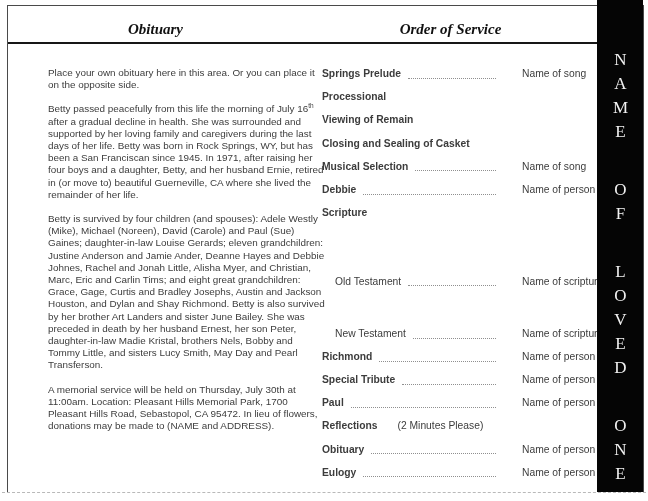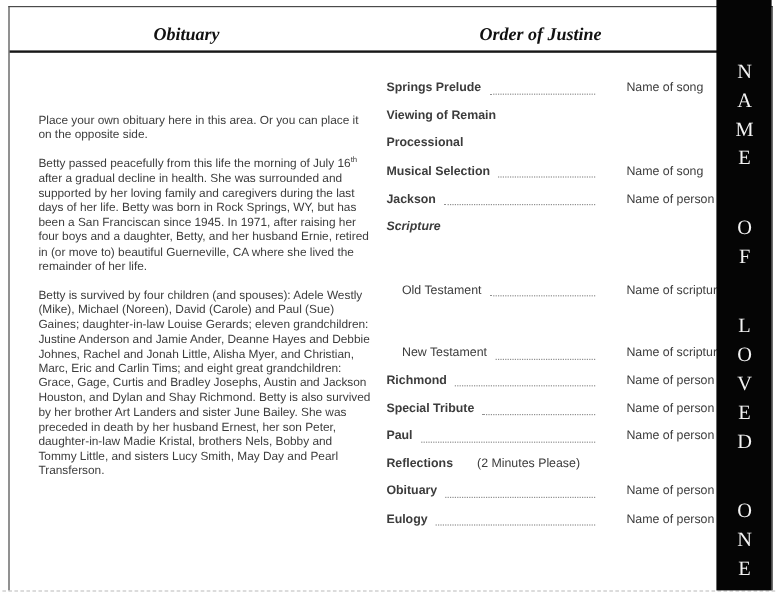--- a/index.html
+++ b/index.html
@@ -35,26 +35,25 @@
   .header-cell {
     flex: 1;
     display: flex; align-items: flex-end; justify-content: center;
     padding-bottom: 4px;
     font-family: "Liberation Serif", serif;
     font-style: italic; font-weight: bold;
     font-size: 15px; color: #111;
   }
   .obituary-col {
     position: absolute;
-    left: 32px; top: 67px;
+    left: 48px; top: 67px;
     width: 277px;
     font-size: 9.9px;
     line-height: 12.2px;
     color: #3c3c3c;
-    margin-top: 28px;
   }
   .obituary-col p { margin: 0 0 12px 0; }
   .obituary-col sup { font-size: 6.5px; line-height: 0; vertical-align: super; }
   .service-col {
     position: absolute;
     left: 322px; top: 68px;
     width: 274px;
     font-size: 10.3px;
     color: #3c3c3c;
   }
@@ -66,21 +65,21 @@
   }
   .srow .lbl { font-weight: bold; white-space: nowrap; }
   .srow .note { font-weight: normal; margin-left: 20px; white-space: nowrap; text-align: right; }
   .srow .dots {
     flex: 1;
     border-bottom: 1.5px dotted #8f8f8f;
     margin: 0 26px 2px 7px;
     min-width: 20px;
   }
   .srow .val { width: 74px; flex: none; font-weight: normal; white-space: nowrap; }
-  .srow.tight { margin-bottom: 0; font-style: italic; }
+  .srow.tight { margin-bottom: 16px; }
   .srow.sub { padding-left: 13px; margin-bottom: 0; }
   .srow.sub .lbl { font-weight: normal; margin-top: 40px; }
   .srow.sub.last { margin-bottom: 10px; }
   .side-banner {
     position: absolute;
     left: 597px; top: 0;
     width: 46px; height: 492px;
     background: #050505;
     z-index: 5;
   }
@@ -99,49 +98,53 @@
     word-spacing: 10px;
     color: #f2f2f2;
   }
 </style>
 </head>
 <body>
 
 <div class="page-frame">
   <div class="header-band">
     <div class="header-cell">Obituary</div>
-    <div class="header-cell">Order of Justine</div>
+    <div class="header-cell">Order of Service</div>
   </div>
 </div>
 
 <div class="obituary-col">
   <p>Place your own obituary here in this area. Or you can place it on the opposite side.</p>
   <p><span>Betty passed peacefully from this life the morning of July 16</span><sup>th</sup><span> after a gradual decline in health.  She was surrounded and supported by her loving family and caregivers during the last days of her life.  Betty was born in Rock Springs, WY, but has been a San Franciscan since 1945.  In 1971, after raising her four boys and a daughter, Betty, and her husband Ernie, retired in (or move to) beautiful Guerneville, CA where she lived the remainder of her life.</span></p>
   <p>Betty is survived by four children (and spouses): Adele Westly (Mike), Michael (Noreen), David (Carole) and Paul (Sue) Gaines;  daughter-in-law Louise Gerards;  eleven grandchildren: Justine Anderson and Jamie Ander, Deanne Hayes and Debbie Johnes, Rachel and Jonah Little, Alisha Myer, and Christian, Marc, Eric and Carlin Tims;  and eight great grandchildren: Grace, Gage, Curtis and Bradley Josephs, Austin and Jackson Houston, and Dylan and Shay Richmond.  Betty is also survived by her brother Art Landers and sister June Bailey.  She was preceded in death by her husband Ernest, her son Peter, daughter-in-law Madie Kristal, brothers Nels, Bobby and Tommy Little, and sisters Lucy Smith, May Day and Pearl Transferson.</p>
+  <p>A memorial service will be held on Thursday, July 30th at 11:00am.  Location:  Pleasant Hills Memorial Park, 1700 Pleasant Hills Road, Sebastopol, CA 95472.  In lieu of flowers, donations may be made to (NAME and ADDRESS).</p>
 </div>
 
 <div class="service-col">
   <div class="srow">
     <span class="lbl">Springs Prelude</span>
     <span class="dots"></span>
     <span class="val">Name of song</span>
   </div>
   <div class="srow">
+    <span class="lbl">Processional</span>
+  </div>
+  <div class="srow">
     <span class="lbl">Viewing of Remain</span>
   </div>
   <div class="srow">
-    <span class="lbl">Processional</span>
+    <span class="lbl">Closing and Sealing of Casket</span>
   </div>
   <div class="srow">
     <span class="lbl">Musical Selection</span>
     <span class="dots"></span>
     <span class="val">Name of song</span>
   </div>
   <div class="srow">
-    <span class="lbl">Jackson</span>
+    <span class="lbl">Debbie</span>
     <span class="dots"></span>
     <span class="val">Name of person</span>
   </div>
   <div class="srow tight">
     <span class="lbl">Scripture</span>
   </div>
   <div class="srow sub">
     <span class="lbl">Old Testament</span>
     <span class="dots"></span>
     <span class="val">Name of scripture</span>

